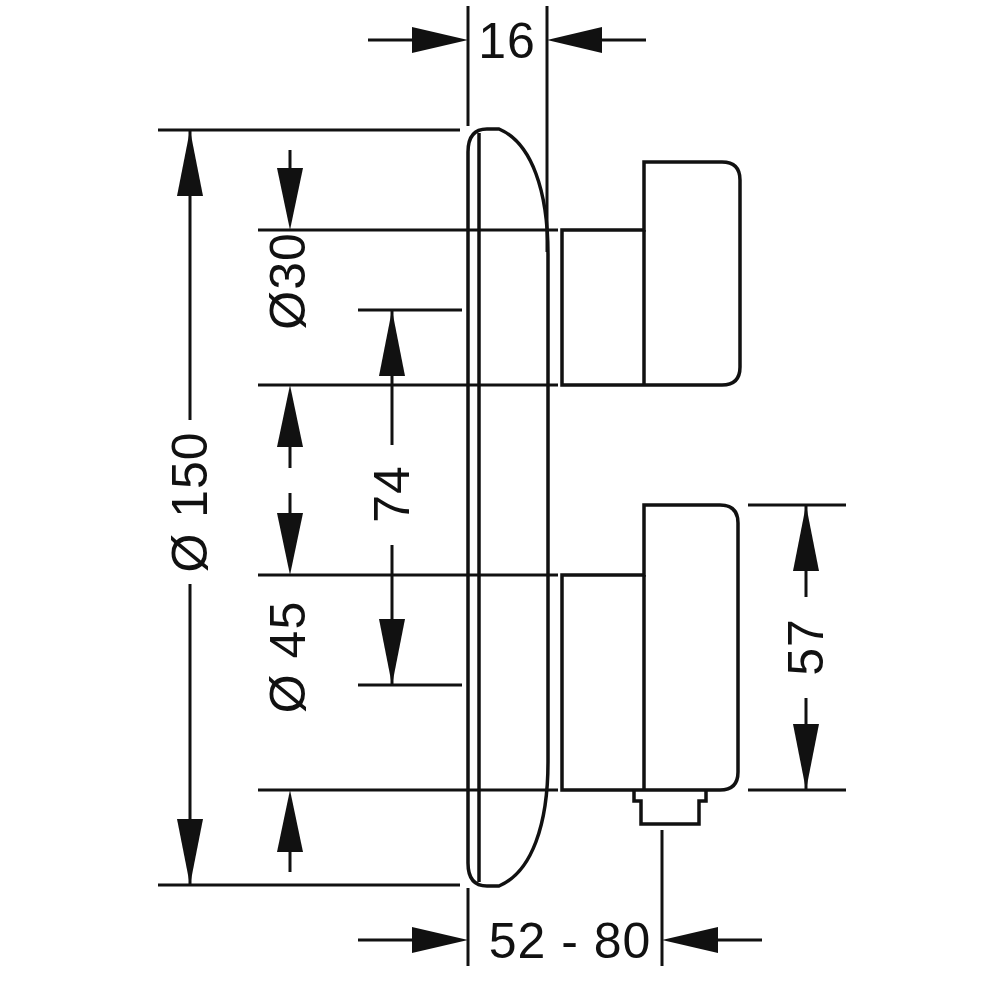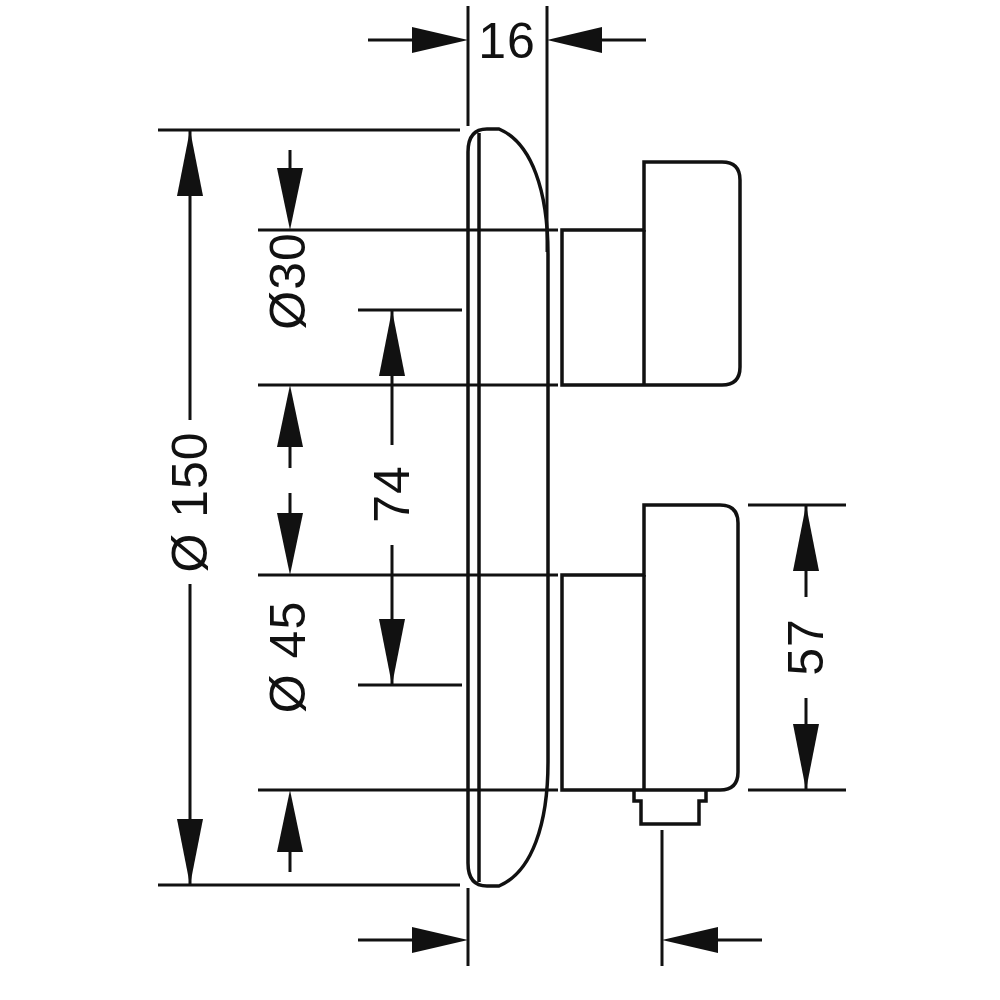--- a/index.html
+++ b/index.html
@@ -116,14 +116,15 @@
   <div class="dim-label v" style="left:190px; top:502px;">Ø 150</div>
 
   <div class="dim-label v" style="left:288px; top:281px;">Ø30</div>
 
   <div class="dim-label v" style="left:392px; top:494px;">74</div>
 
   <div class="dim-label v" style="left:288px; top:657px;">Ø 45</div>
 
   <div class="dim-label v" style="left:806px; top:647px;">57</div>
 
+  <div class="dim-label" style="left:570px; top:941px;">52 - 80</div>
 
 </div>
 
 </body></html>

